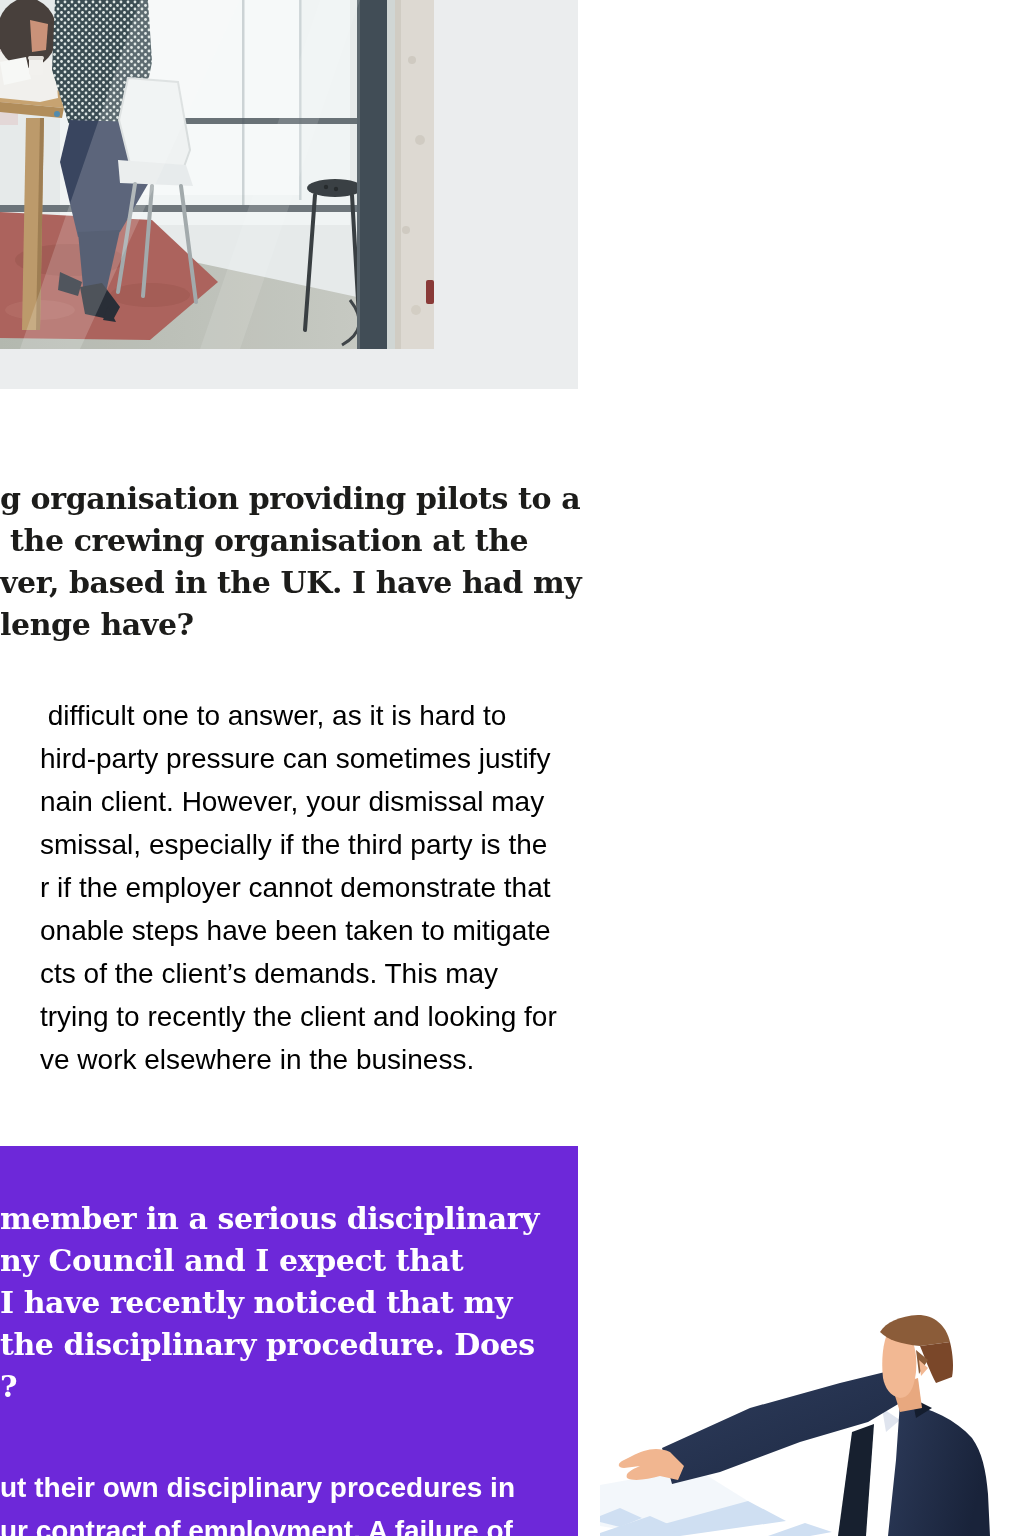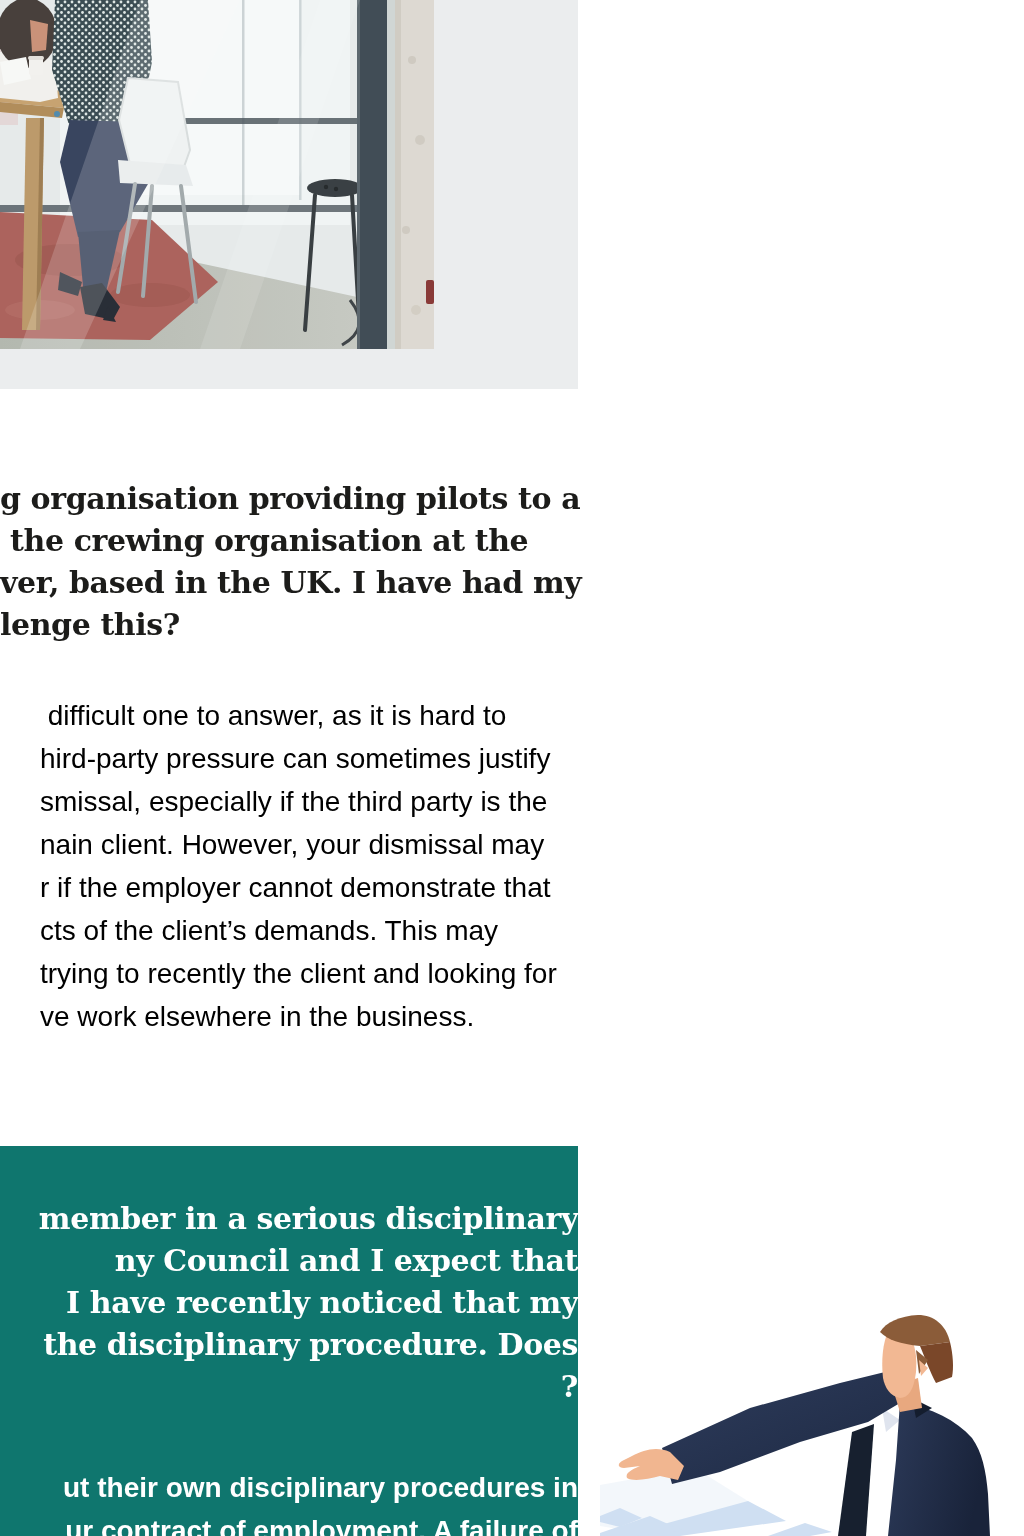--- a/index.html
+++ b/index.html
@@ -8,21 +8,21 @@
   .hero{position:absolute;left:0;top:0;width:578px;height:389px;background:#ebedee;}
   .photo{position:absolute;left:0;top:0;display:block;}
   .qa-heading{position:absolute;left:0;width:578px;
         font-family:"DejaVu Serif","Liberation Serif",serif;font-weight:700;
         font-size:30px;line-height:42px;letter-spacing:-0.4px;color:#1c1c1a;}
   .qa-heading .line,.qa-body .line{white-space:pre;}
   .qa-body{position:absolute;left:0;width:578px;
         font-size:28px;line-height:43px;color:#000;}
   #q1-heading{top:478px;}
   #q1-body{top:694px;padding-left:40px;}
-  .blue-panel{position:absolute;left:0;top:1146px;width:578px;height:390px;background:#0f766e;text-align:right;}
+  .blue-panel{position:absolute;left:0;top:1146px;width:578px;height:390px;background:#6d28d9;}
   #q2-heading{top:52px;color:#ffffff;}
   #q2-body{top:320px;color:#ffffff;font-weight:bold;}
   .blue-panel .qa-heading,.blue-panel .qa-body{position:absolute;left:0;}
   .illustration{position:absolute;left:600px;top:1280px;display:block;}
 </style>
 </head>
 <body>
 
 <div class="page">
 
@@ -123,29 +123,30 @@
       <polygon points="140,0 240,0 80,349 20,349" fill="#ffffff" opacity="0.18"></polygon>
       <polygon points="320,0 360,0 240,349 200,349" fill="#ffffff" opacity="0.12"></polygon>
       <rect x="0" y="0" width="434" height="349" fill="#dfe9ea" opacity="0.12"></rect>
     </svg>
   </div>
 
   <div class="qa-heading" id="q1-heading">
     <div class="line">g organisation providing pilots to a</div>
     <div class="line"> the crewing organisation at the</div>
     <div class="line">ver, based in the UK. I have had my</div>
-    <div class="line">lenge this?</div>
+    <div class="line">lenge have?</div>
   </div>
 
   <div class="qa-body" id="q1-body">
     <div class="line"> difficult one to answer, as it is hard to</div>
     <div class="line">hird-party pressure can sometimes justify</div>
+    <div class="line">nain client. However, your dismissal may</div>
     <div class="line">smissal, especially if the third party is the</div>
-    <div class="line">nain client. However, your dismissal may</div>
     <div class="line">r if the employer cannot demonstrate that</div>
+    <div class="line">onable steps have been taken to mitigate</div>
     <div class="line">cts of the client’s demands. This may</div>
     <div class="line">trying to recently the client and looking for</div>
     <div class="line">ve work elsewhere in the business.</div>
   </div>
 
   <div class="blue-panel">
     <div class="qa-heading" id="q2-heading">
       <div class="line">member in a serious disciplinary</div>
       <div class="line">ny Council and I expect that</div>
       <div class="line">I have recently noticed that my</div>

